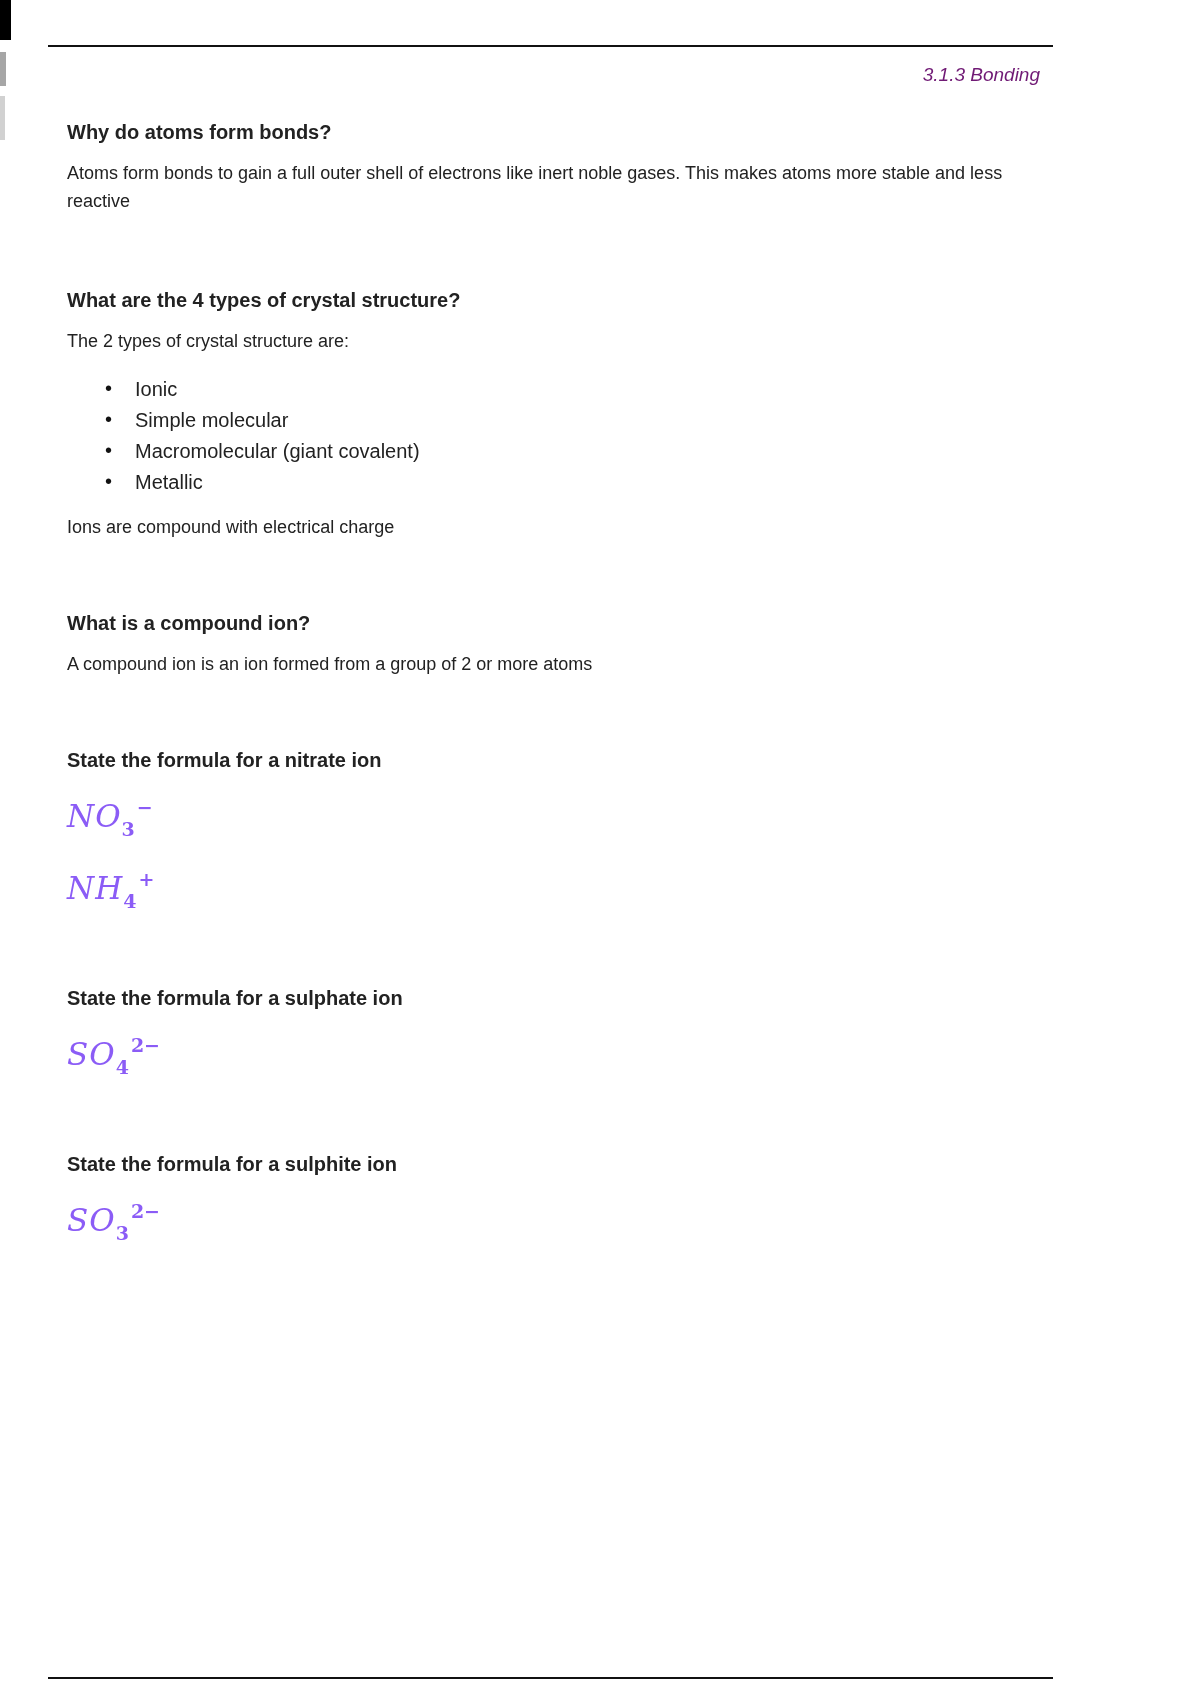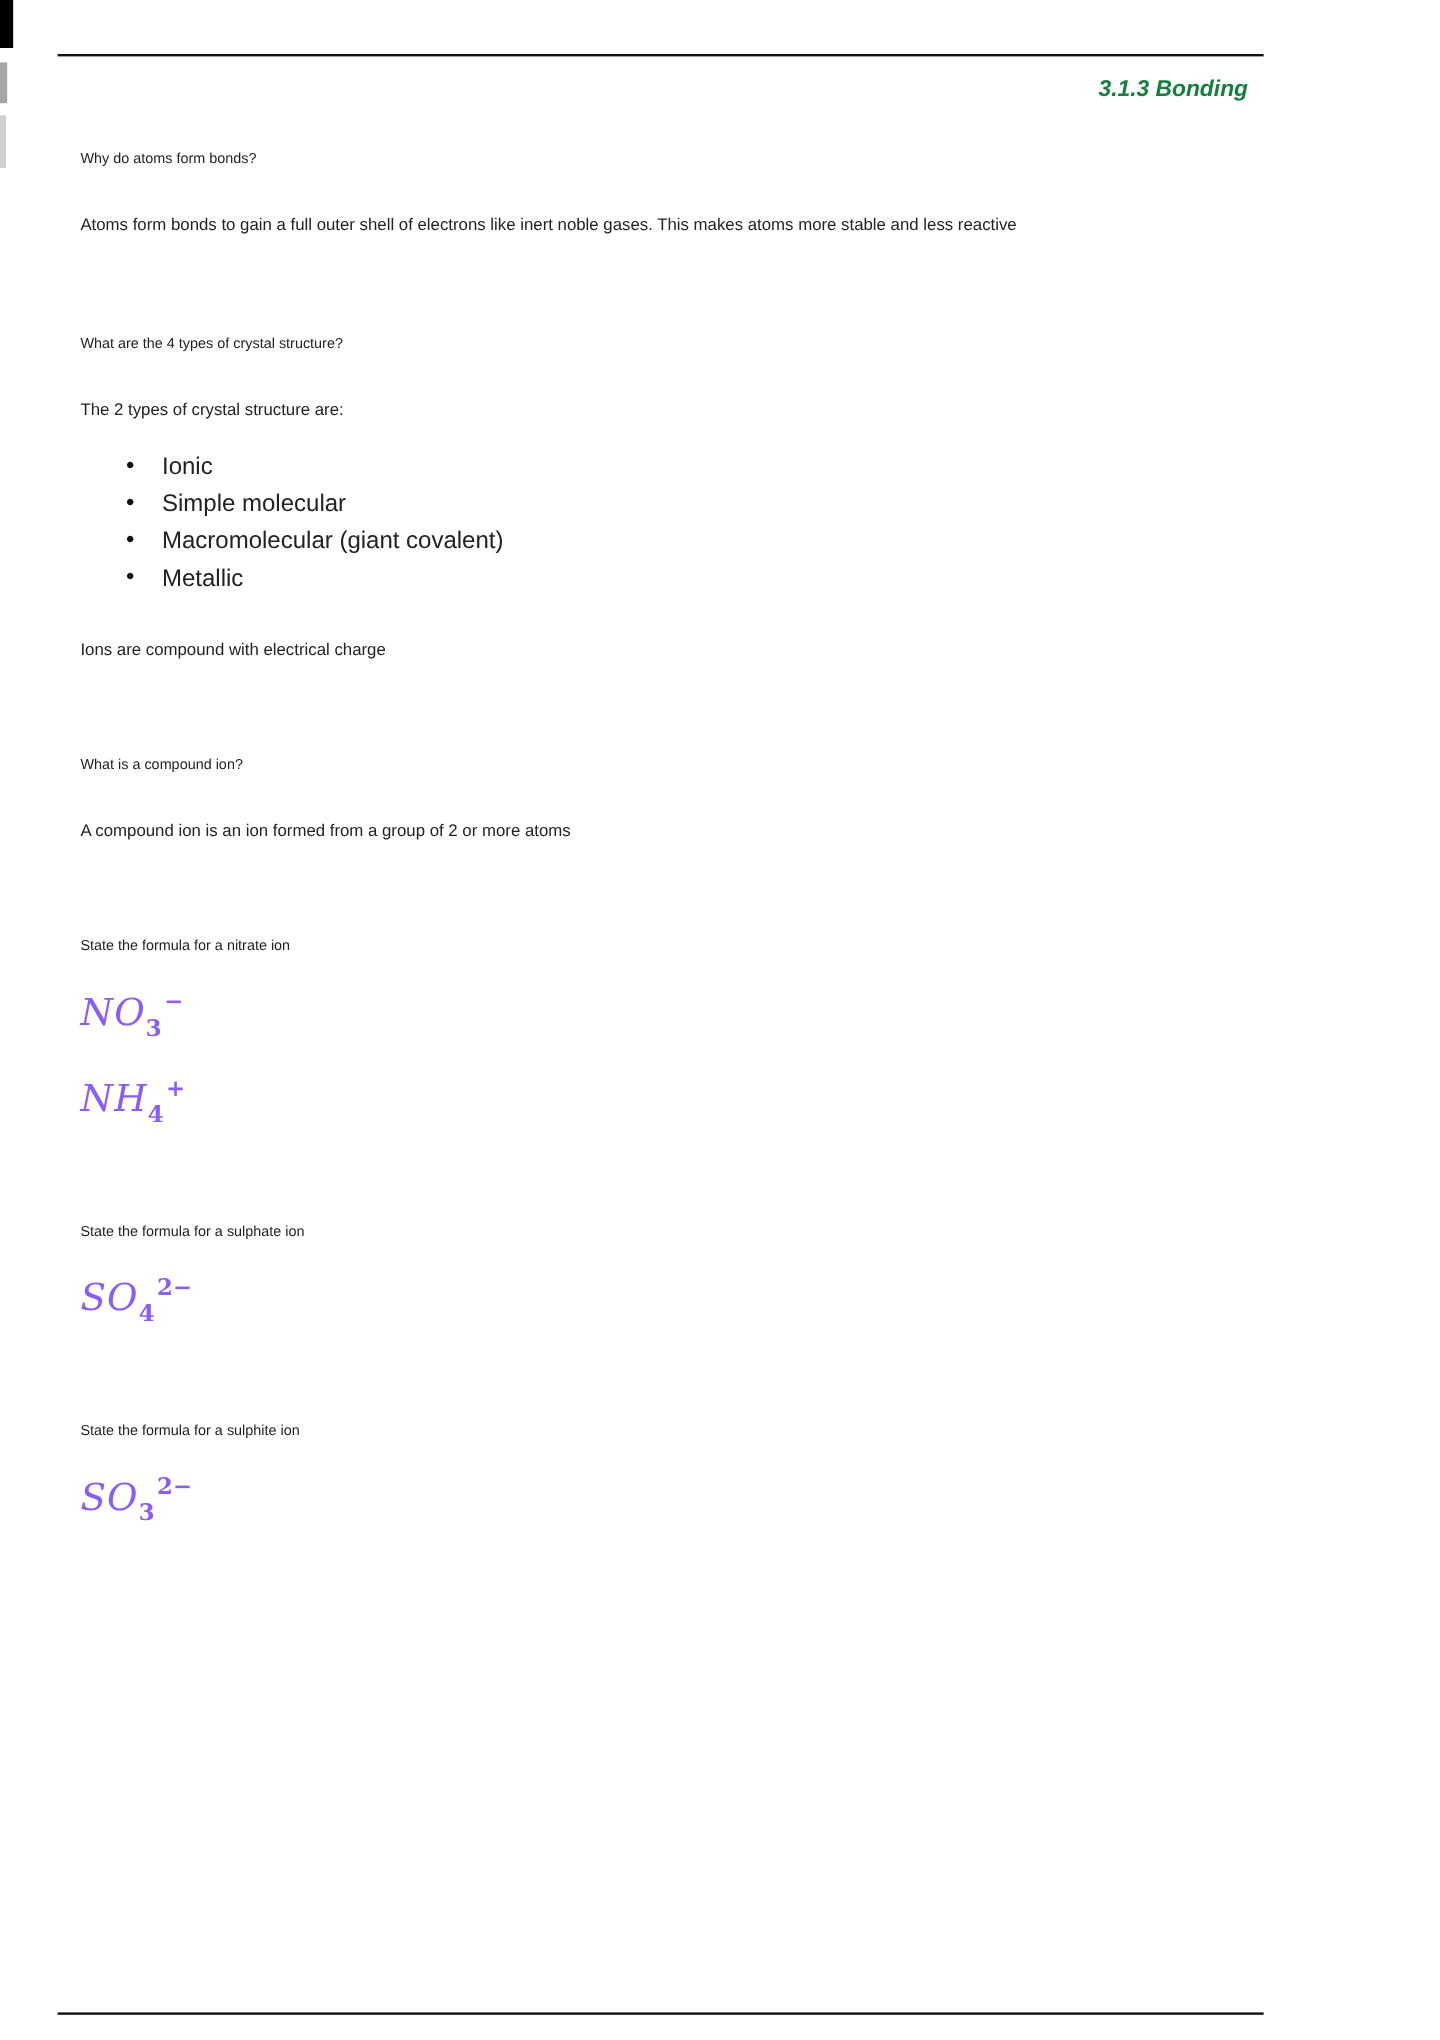--- a/index.html
+++ b/index.html
@@ -25,36 +25,36 @@
   .artifact-3 { top: 96px; width: 5px; height: 44px; opacity: 0.18; }
   .content {
     position: absolute;
     top: 0;
     left: 67px;
     width: 973px;
   }
   .doc-header {
     margin-top: 64px;
     text-align: right;
-    font-weight: bold;
+    font-weight: normal;
     font-style: italic;
     font-size: 19px;
     line-height: 22px;
-    color: #15803d;
+    color: #701a75;
   }
   .question {
     margin-top: 70px;
-    font-weight: normal;
-    font-size: 12px;
+    font-weight: bold;
+    font-size: 20px;
     line-height: 24px;
   }
   .question-first { margin-top: 34px; }
   .answer {
-    margin-top: 29px;
-    font-size: 14px;
+    margin-top: 15px;
+    font-size: 18px;
     line-height: 28px;
   }
   ul.bullets {
     margin-top: 19px;
     list-style: none;
     padding-left: 38px;
   }
   ul.bullets li {
     font-size: 20px;
     line-height: 31px;

